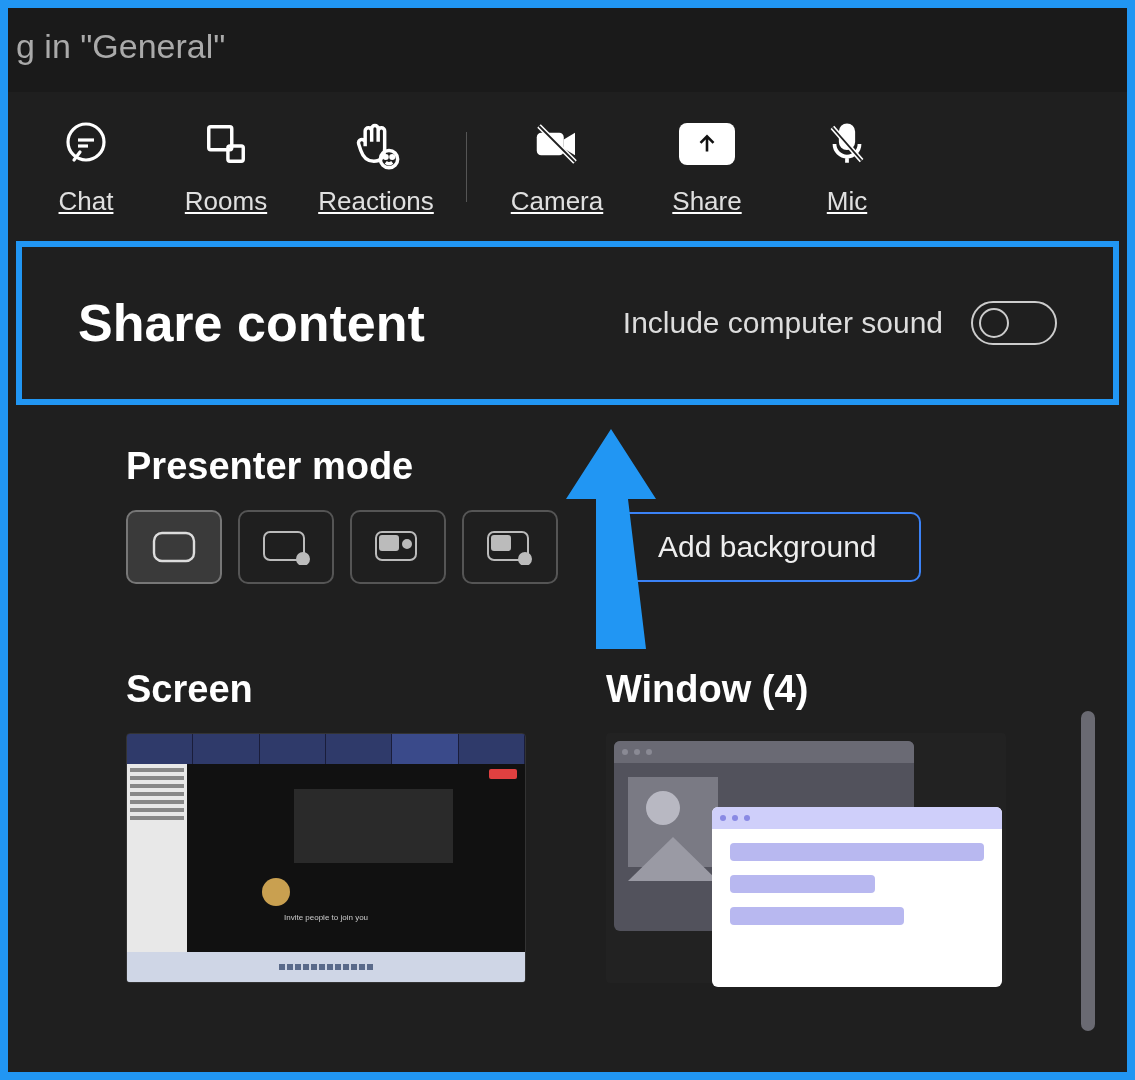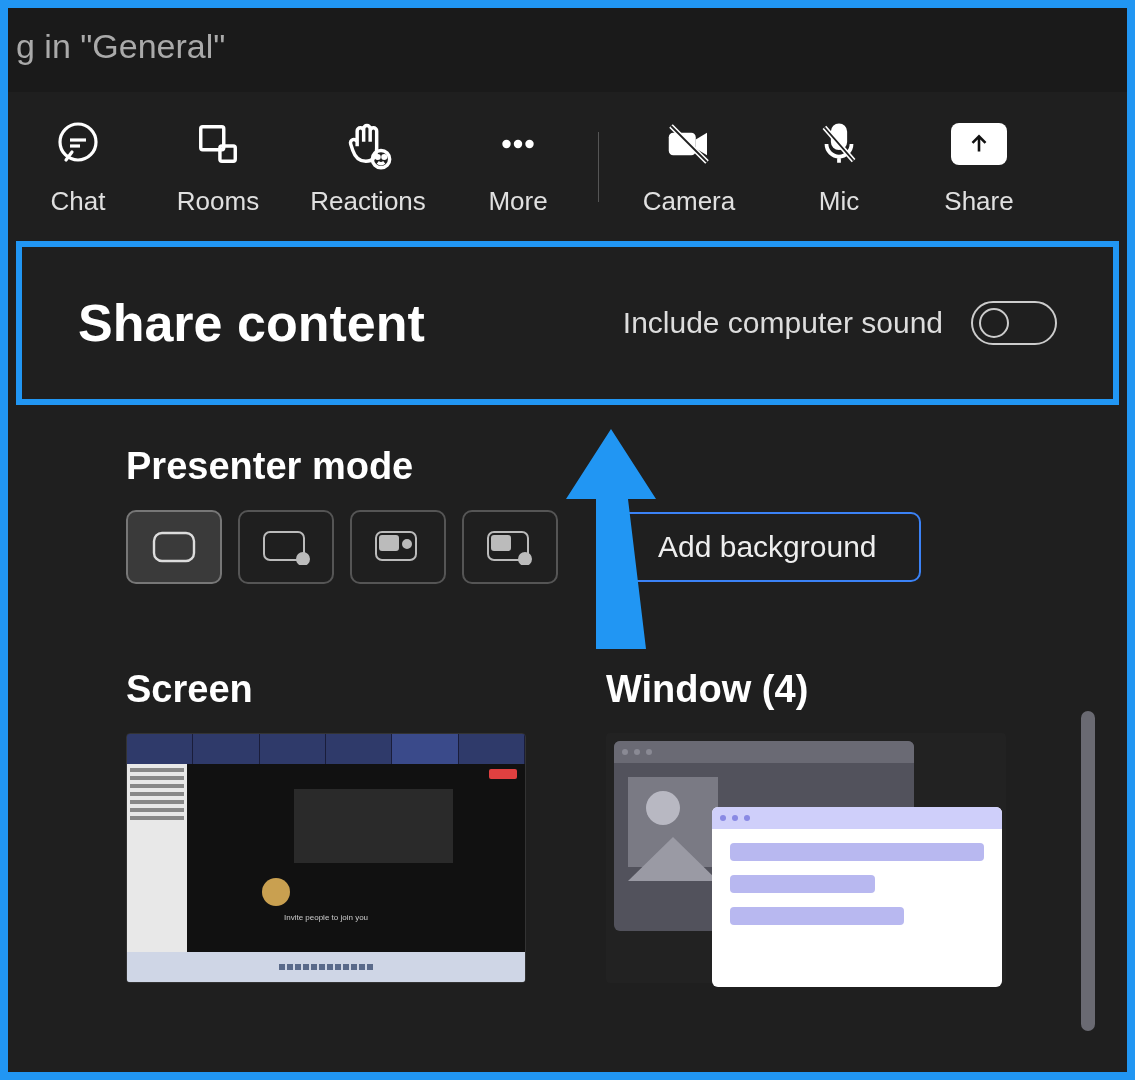--- a/index.html
+++ b/index.html
@@ -25,22 +25,23 @@
     align-items: center;
     padding: 0 16px;
     font-size: 34px;
     color: #aaa;
     background: #1a1a1a;
   }
   .toolbar {
     display: flex;
     align-items: center;
     gap: 0;
-    padding: 24px 0 16px 8px;
+    padding: 24px 0 16px 16px;
     background: #1f1f1f;
+    text-decoration: underline;
   }
   .tool-item {
     display: flex;
     flex-direction: column;
     align-items: center;
     gap: 14px;
     width: 140px;
     cursor: pointer;
   }
   .tool-item.wide { width: 160px; }
@@ -265,66 +266,56 @@
         <path d="M7 13V6a1.5 1.5 0 013 0v5V5a1.5 1.5 0 013 0v6V6a1.5 1.5 0 013 0v8c0 4-2 6-5 6s-5-2-6-5l-1-3a1.5 1.5 0 013-1z"></path>
         <circle cx="18" cy="19" r="4"></circle>
           <circle cx="16.5" cy="18" r="0.6" fill="#fff"></circle>
           <circle cx="19.5" cy="18" r="0.6" fill="#fff"></circle>
           <path d="M16.5 20.5q1.5 1.2 3 0"></path>
       </svg>
     </span>
     <span class="tool-label">Reactions</span>
   </div>
 
-  <div class="tool-item">
-    <span class="tool-icon">
-      <svg width="46" height="46" viewBox="0 0 24 24" fill="#fff">
-        <circle cx="6" cy="12" r="2.2"></circle>
-          <circle cx="12" cy="12" r="2.2"></circle>
-          <circle cx="18" cy="12" r="2.2"></circle>
-      </svg>
-    </span>
-    <span class="tool-label">More</span>
-  </div>
 
   <div class="divider"></div>
 
   <div class="tool-item wide">
     <span class="tool-icon">
       <svg width="54" height="54" viewBox="0 0 24 24" fill="#fff">
         <rect x="3" y="7" width="12" height="10" rx="2"></rect>
           <path d="M15 10l5-3v10l-5-3z"></path>
         <line x1="4" y1="4" x2="20" y2="20" stroke="#fff" stroke-width="2.2"></line>
         <line x1="4" y1="4" x2="20" y2="20" stroke="#1f1f1f" stroke-width="0.8"></line>
       </svg>
     </span>
     <span class="tool-label">Camera</span>
   </div>
 
   <div class="tool-item">
     <span class="tool-icon">
+      <span class="share-btn-box">
+        <svg width="26" height="26" viewBox="0 0 24 24" fill="none" stroke="#111" stroke-width="2.4">
+          <path d="M12 19V5M6 11l6-6 6 6"></path>
+        </svg>
+      </span>
+    </span>
+    <span class="tool-label">Share</span>
+  </div>
+
+  <div class="tool-item">
+    <span class="tool-icon">
       <svg width="50" height="50" viewBox="0 0 24 24" fill="none" stroke="#fff" stroke-width="1.8">
         <rect x="9" y="3" width="6" height="11" rx="3" fill="#fff"></rect>
         <path d="M6 12a6 6 0 0012 0M12 18v3"></path>
         <line x1="5" y1="4" x2="19" y2="20" stroke="#fff" stroke-width="2.4"></line>
         <line x1="5" y1="4" x2="19" y2="20" stroke="#1f1f1f" stroke-width="0.8"></line>
       </svg>
     </span>
     <span class="tool-label">Mic</span>
-  </div>
-
-  <div class="tool-item">
-    <span class="tool-icon">
-      <span class="share-btn-box">
-        <svg width="26" height="26" viewBox="0 0 24 24" fill="none" stroke="#111" stroke-width="2.4">
-          <path d="M12 19V5M6 11l6-6 6 6"></path>
-        </svg>
-      </span>
-    </span>
-    <span class="tool-label">Share</span>
   </div>
 </div>
 
 <div class="share-panel">
 
   <div class="share-header">
     <div class="share-title">Share content</div>
     <div class="sound-row">
       <span>Include computer sound</span>
       <div class="toggle">

